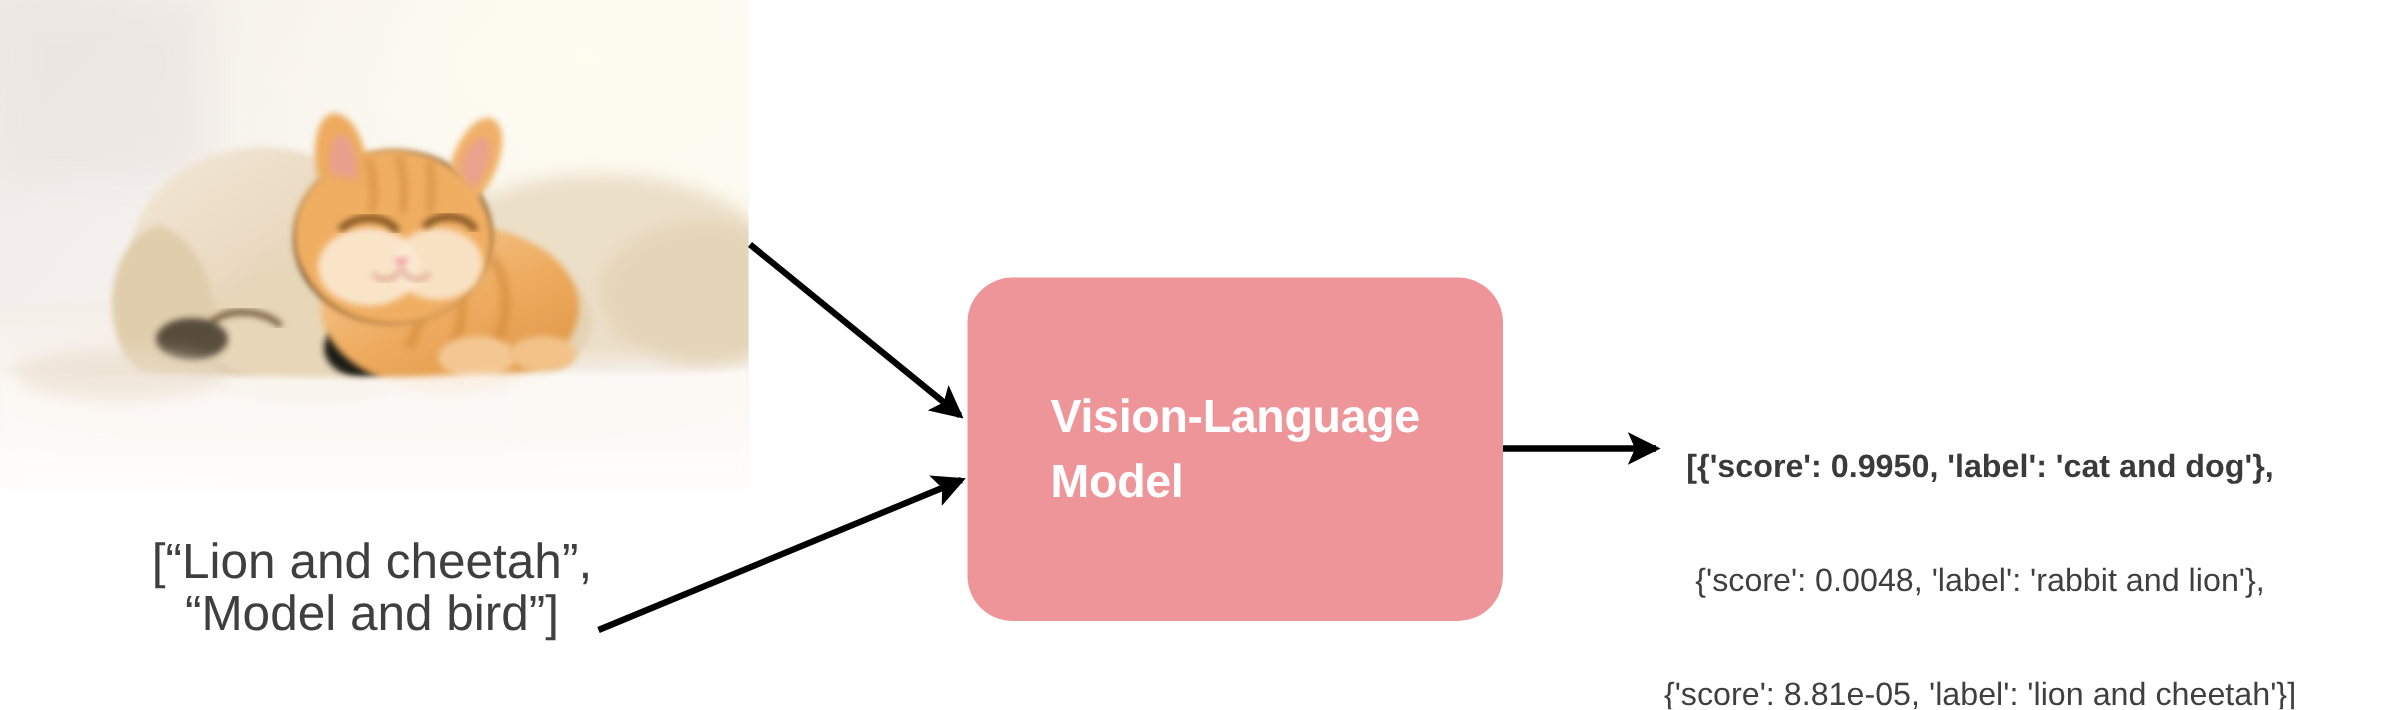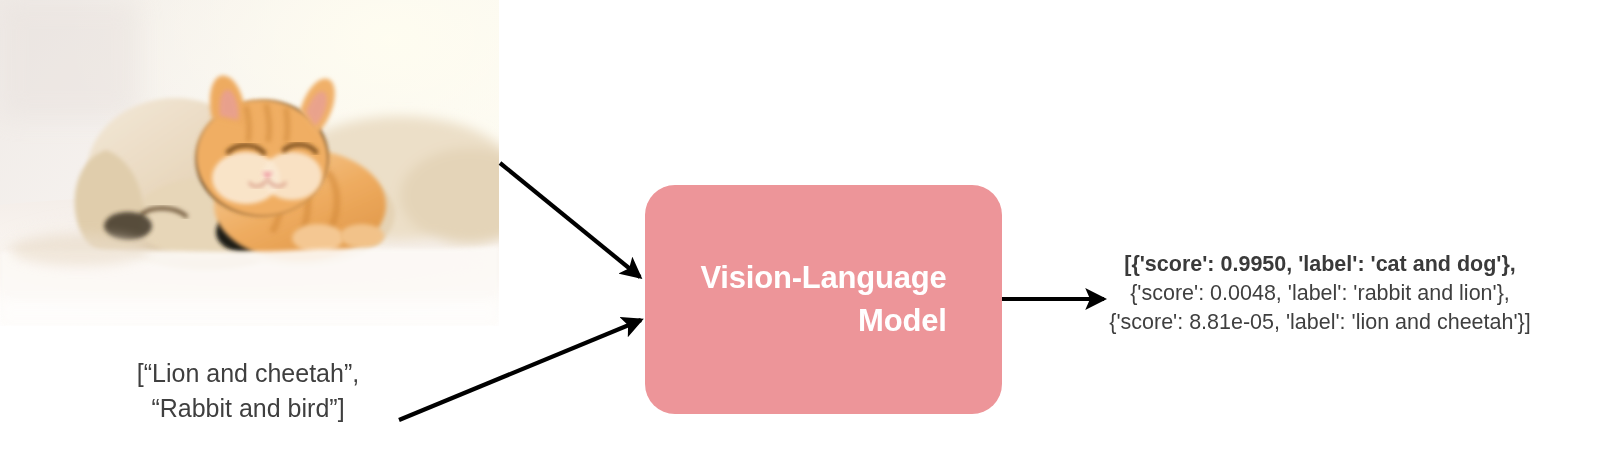--- a/index.html
+++ b/index.html
@@ -42,58 +42,58 @@
     display: flex;
     align-items: center;
     justify-content: center;
     box-sizing: border-box;
   }
   .model-label {
     color: #ffffff;
     font-size: 31px;
     font-weight: 700;
     line-height: 1.38;
-    text-align: right;
+    text-align: left;
     letter-spacing: -0.2px;
     white-space: pre-line;
   }
 
   
   .arrows {
     position: absolute;
     left: 0; top: 0;
     width: 1600px; height: 473px;
     pointer-events: none;
   }
 
   
   .prompt-text {
     position: absolute;
     left: 98px;
     top: 356px;
     width: 300px;
     text-align: center;
     color: #3f3f3f;
-    font-size: 25px;
+    font-size: 33px;
     line-height: 35px;
   }
   .prompt-text .line { display: block; white-space: pre; }
 
   
   .output-text {
     position: absolute;
     left: 1040px;
     top: 250px;
     width: 560px;
     text-align: center;
     color: #3f3f3f;
     font-size: 21.5px;
     line-height: 29px;
   }
-  .output-text .line { display: block; white-space: pre; }
+  .output-text .line { display: block; white-space: pre; margin-top: 47px; }
   .output-text .line.top { font-weight: 700; color: #3a3a3a; }
 </style>
 </head>
 <body>
 
 <div id="canvas">
 
   <div class="photo">
     <svg viewBox="0 0 499 326" xmlns="http://www.w3.org/2000/svg">
       <defs>
@@ -229,21 +229,21 @@
     <line x1="1001" y1="299" x2="1104" y2="299" stroke="#000000" stroke-width="4.2" marker-end="url(#ah)"></line>
   </svg>
 
   <div class="model-box" style="background: rgb(237, 149, 153);">
     <div class="model-label" style="color: rgb(255, 255, 255);">Vision-Language
 Model</div>
   </div>
 
   <div class="prompt-text" style="color: rgb(63, 63, 63);">
     <span class="line">[“Lion and cheetah”,</span>
-    <span class="line">“Rabbit and bird”]</span>
+    <span class="line">“Model and bird”]</span>
   </div>
 
   <div class="output-text" style="color: rgb(63, 63, 63);">
     <span class="line top">[{'score': 0.9950, 'label': 'cat and dog'},</span>
     <span class="line">{'score': 0.0048, 'label': 'rabbit and lion'},</span>
     <span class="line">{'score': 8.81e-05, 'label': 'lion and cheetah'}]</span>
   </div>
 
 </div>
 

